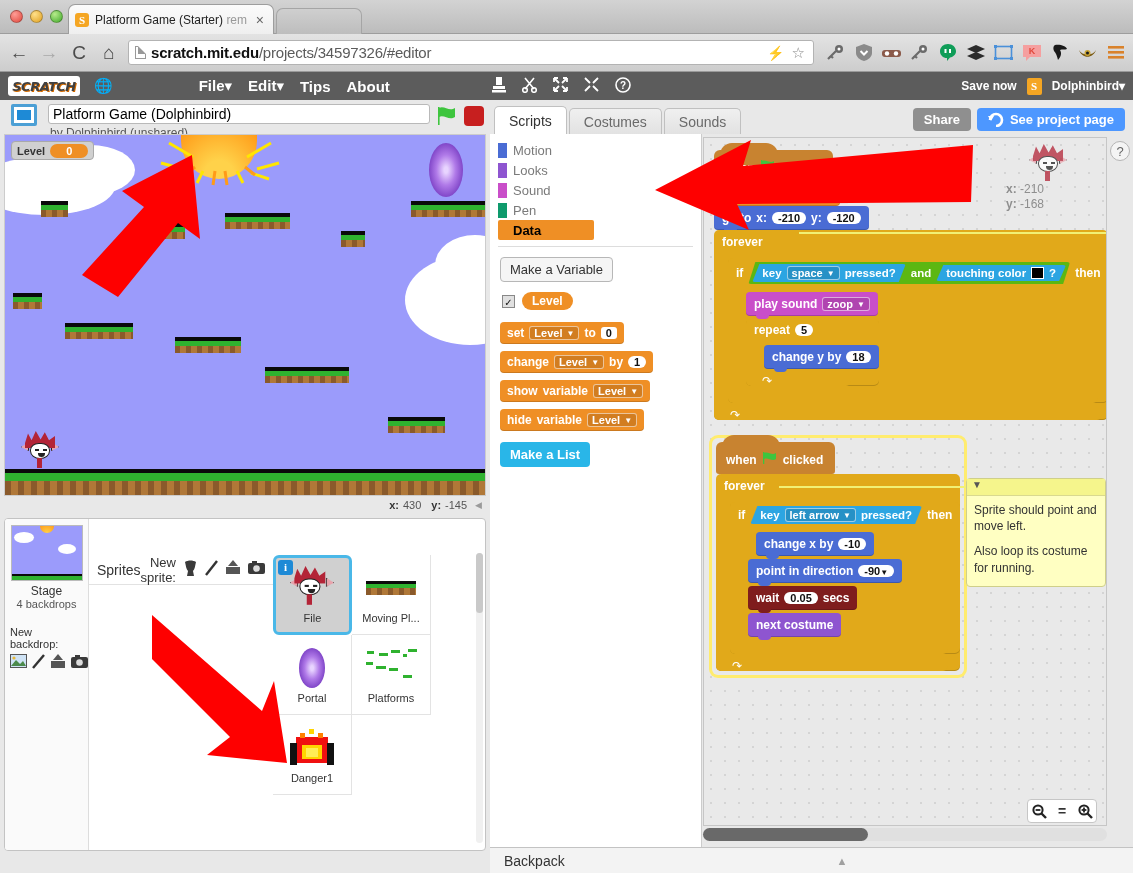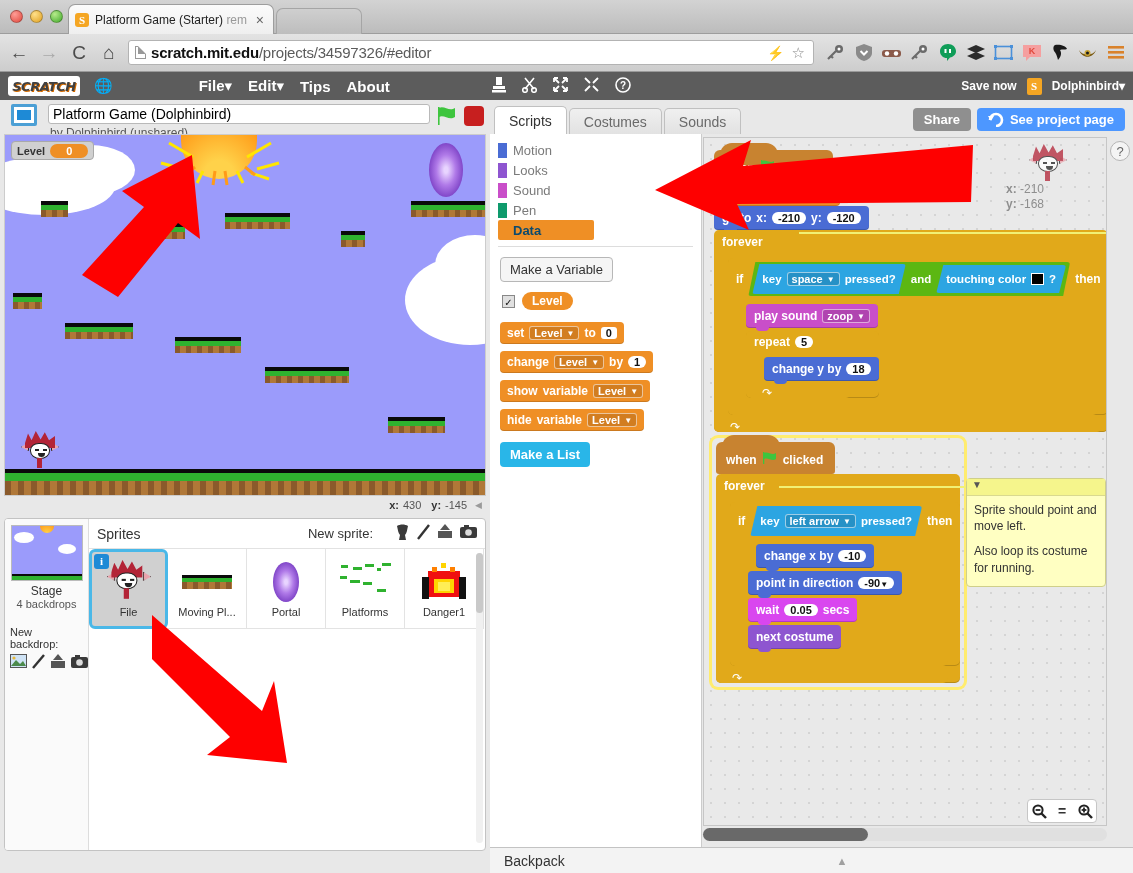--- a/index.html
+++ b/index.html
@@ -140,25 +140,25 @@
      background:#fafafa; }
   #stage-thumb { width:72px; height:56px; background:#9b9bfb; border:1px solid #bbb;
      position:relative; overflow:hidden; margin:0 auto; }
   #stage-thumb .g { position:absolute; left:0; right:0; bottom:0; height:6px; background:#2fb22f;
      border-top:2px solid #0a0a0a; }
   #stage-side .st-name { font-size:12px; color:#333; margin-top:3px; }
   #stage-side .st-sub { font-size:11px; color:#555; }
   #newbackdrop-label { font-size:11px; color:#333; margin-top:16px; text-align:left; }
   #nb-icons { display:flex; gap:5px; margin-top:4px; font-size:15px; color:#333; }
 
-  #sprite-list-wrap { flex:1; display:flex; flex-direction:column; }
+  #sprite-list-wrap { flex:1; display:flex; flex-direction:row;margin-top:36px; }
   #sprites-bar { height:30px; display:flex; align-items:center; padding:0 8px;
      border-bottom:1px solid #e2e2e2; }
   #sprites-bar .title { font-size:14px; color:#333; }
-  #newsprite { margin-left:auto; display:flex; align-items:center; gap:22px; font-size:13px; color:#333;}
+  #newsprite { margin-left:auto; display:flex; align-items:center; gap:7px; font-size:13px; color:#333;text-align:right;}
   #ns-icons { display:flex; gap:7px; font-size:15px; }
   #sprite-grid { display:flex; flex-wrap:wrap; align-content:flex-start; padding:0; }
   .sprite-cell { width:79px; height:80px; border-right:1px solid #e3e3e3;
      border-bottom:1px solid #e3e3e3; display:flex; flex-direction:column; align-items:center;
      justify-content:center; position:relative; background:#fff; }
   .sprite-cell.selected { background:#d0d0d0; border:3px solid #4ab8e8; border-radius:6px; }
   .sprite-cell .sname { font-size:11px; color:#333; margin-top:2px; }
   .sprite-cell .ibadge { position:absolute; left:2px; top:2px; width:15px; height:15px;
      background:#1e8ad6; color:#fff; border-radius:3px; font-size:11px; font-weight:bold;
      text-align:center; line-height:15px; font-family:"Liberation Serif",serif; }
@@ -167,21 +167,21 @@
      background:#f0f0f0; border-radius:4px; }
   #sprite-scroll i { display:block; width:7px; height:60px; background:#c9c9c9; border-radius:4px; }
 
   
   #palette-col { position:absolute; left:0; top:0; width:212px; bottom:0; background:#fff;
      border-right:1px solid #ccc; }
   #cat-grid { display:flex; padding:6px 0 0 8px; }
   .cat-col { width:96px; }
   .cat { display:flex; align-items:center; gap:6px; height:20px; font-size:13px; color:#7a7a7a; }
   .cat .sw { width:9px; height:15px; }
-  .cat.active { background:#ef8f25; color:#0c4a6e; font-weight:bold; border-radius:2px; }
+  .cat.active { background:#ef8f25; color:#000000; font-weight:bold; border-radius:2px; }
   .cat.active .sw { background:#ef8f25 !important; }
   #pal-divider { height:1px; background:#ddd; margin:6px 8px; }
   #palette-body { padding:4px 10px; }
   .btn-make { display:inline-block; background:#f5f5f5; border:1px solid #b7b7b7;
      border-radius:4px; font-size:13px; padding:4px 9px; color:#333; }
   #var-row { display:flex; align-items:center; gap:7px; margin:10px 0 12px 2px; }
   .chk { width:13px; height:13px; border:1px solid #888; background:#e0e0e0; font-size:10px;
      line-height:13px; text-align:center; color:#111; }
   .var-pill { background:#ef8f25; color:#fff; font-size:12px; font-weight:bold;
      border-radius:10px; padding:2px 10px; }
@@ -212,22 +212,22 @@
   .row { display:flex; align-items:center; gap:5px; color:#fff; font-weight:bold; font-size:12px; }
   .hat { background:#c88330; border-radius:6px 6px 3px 3px; padding:9px 12px 6px 10px;
      position:relative; width:max-content; }
   .hat:before{content:"";position:absolute;left:6px;top:-7px;width:58px;height:12px;
      background:#c88330;border-radius:30px 30px 0 0;}
   .stack { border-radius:4px; padding:5px 8px; width:max-content; position:relative;
      box-shadow:inset 0 -1px 0 rgba(0,0,0,.18); }
   .stack:after{content:"";position:absolute;left:10px;bottom:-3px;width:13px;height:4px;
      border-radius:0 0 4px 4px;background:inherit;}
   .c-motion{background:#4a6cd4;} .c-looks{background:#8e55d0;} .c-sound{background:#c94ec9;}
-  .c-control{background:#d946ef;} .c-data{background:#ef8f25;}
-  .bool { display:inline-flex; align-items:center; gap:5px; padding:8px 10px; font-size:11.5px;
+  .c-control{background:#7f1d1d;} .c-data{background:#ef8f25;}
+  .bool { display:inline-flex; align-items:center; gap:5px; padding:2px 10px; font-size:11.5px;
      font-weight:bold; color:#fff; clip-path:polygon(7px 0,100% 0,calc(100% - 7px) 100%,0 100%);
      border-radius:3px; }
   .bool.sense{background:#2ca5e2;} .bool.op{background:#5cb712; padding:2px 4px;}
   .wrapC { background:#e1a91a; border-radius:5px; padding:5px 8px 5px 8px; width:max-content;
      position:relative; box-shadow:inset 0 -1px 0 rgba(0,0,0,.18); }
   .cmouth { border-left:14px solid #e1a91a; padding:4px 0 4px 0; margin-left:0; }
   .cfoot { height:13px; background:#e1a91a; border-radius:0 0 5px 5px; position:relative; }
   .cfoot .arrow { position:absolute; left:16px; top:1px; color:#fff; font-size:12px; }
   .glow { box-shadow:0 0 0 3px #ffec6e; border-radius:6px; }
   .comment { position:absolute; width:140px; background:#ffffc2; border:1px solid #cfcf8a;

